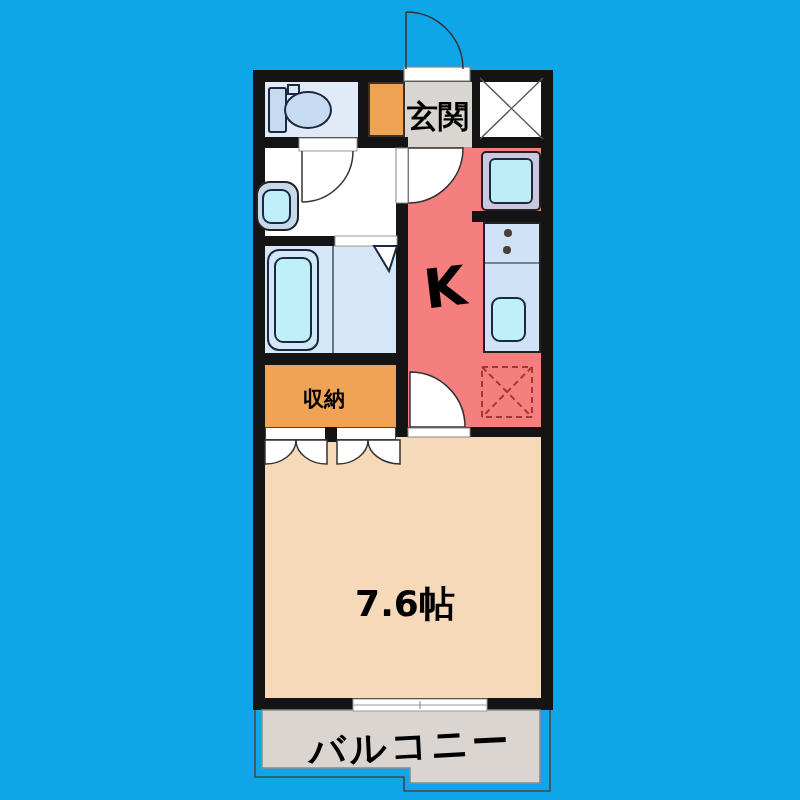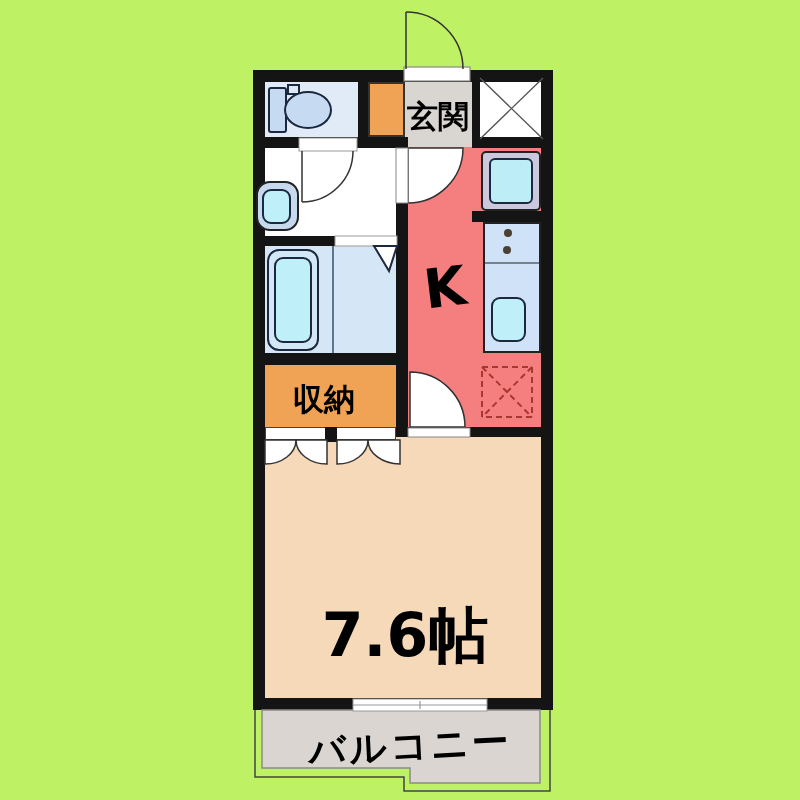--- a/index.html
+++ b/index.html
@@ -2,21 +2,21 @@
 <html style="--wall: #141414; --kitchen: #F57F7F; --room: #F5D9B9; --storage: #F0A355; --entrance: #D9D6D2; --balcony: #DAD5D1; --toiletfloor: #E0EBF7; --bathfloor: #D5E7F6; --counter: #CFE2F7; --fixture: #C6DAF2; --basin: #BFEFF8; --pan: #CBC7DD; --fridgedash: #A6392F; --line: #333333;"><head>
 <meta charset="utf-8">
 <style>
   :root{
     --wall:#141414; --kitchen:#F57F7F; --room:#F5D9B9; --storage:#F0A355;
     --entrance:#D9D6D2; --balcony:#DAD5D1; --toiletfloor:#E0EBF7; --bathfloor:#D5E7F6;
     --counter:#CFE2F7; --fixture:#C6DAF2; --basin:#BFEFF8; --pan:#CBC7DD;
     --fridgedash:#A6392F; --line:#333333;
   }
   html,body{margin:0;padding:0;background:#fff;}
-  #canvas{position:relative;width:800px;height:800px;background:#bef264;overflow:hidden;
+  #canvas{position:relative;width:800px;height:800px;background:#0ea5e9;overflow:hidden;
           font-family:"DejaVu Sans","Liberation Sans",sans-serif;}
   .abs{position:absolute;box-sizing:border-box;}
   .wall{background:var(--wall);}
   .floor{}
   .label{position:absolute;transform:translate(-50%,-50%);color:#000;font-weight:800;
          white-space:nowrap;line-height:1;}
   #svg-overlay{position:absolute;left:0;top:0;z-index:40;pointer-events:none;}
   .z10{z-index:10}.z20{z-index:20}.z30{z-index:30}.z50{z-index:50}
 </style>
 </head>
@@ -102,17 +102,17 @@
 
     <polygon points="262,710 540,710 540,783 410,783 410,768 262,768" fill="var(--balcony)" stroke="#8a8a8a" stroke-width="1.5"></polygon>
     <path d="M255,710 L255,777 L404,777 L404,791 L550,791 L550,710" fill="none" stroke="#444" stroke-width="1.5"></path>
 
     <rect x="353" y="699" width="134" height="12" fill="#ffffff" stroke="#999" stroke-width="1"></rect>
     <path d="M353,705 L487,705 M420,701 L420,709" stroke="#999" stroke-width="1.2" fill="none"></path>
   </svg>
 
   <div class="label z50" style="left:438px;top:116px;font-size:31px;">玄関</div>
   <div class="label z50" style="left:445px;top:288px;font-size:54px;transform:translate(-50%,-50%) rotate(-7deg);">K</div>
-  <div class="label z50" style="left:324px;top:399px;font-size:31px;">収納</div>
-  <div class="label z50" style="left:405px;top:635px;font-size:60px;">7.6帖</div>
+  <div class="label z50" style="left:324px;top:399px;font-size:21px;">収納</div>
+  <div class="label z50" style="left:405px;top:604px;font-size:36px;">7.6帖</div>
   <div class="label z50" style="left:410px;top:746px;font-size:37px;letter-spacing:3px;transform:translate(-50%,-50%) rotate(-3deg);">バルコニー</div>
 
 </div>
 
 </body></html>

